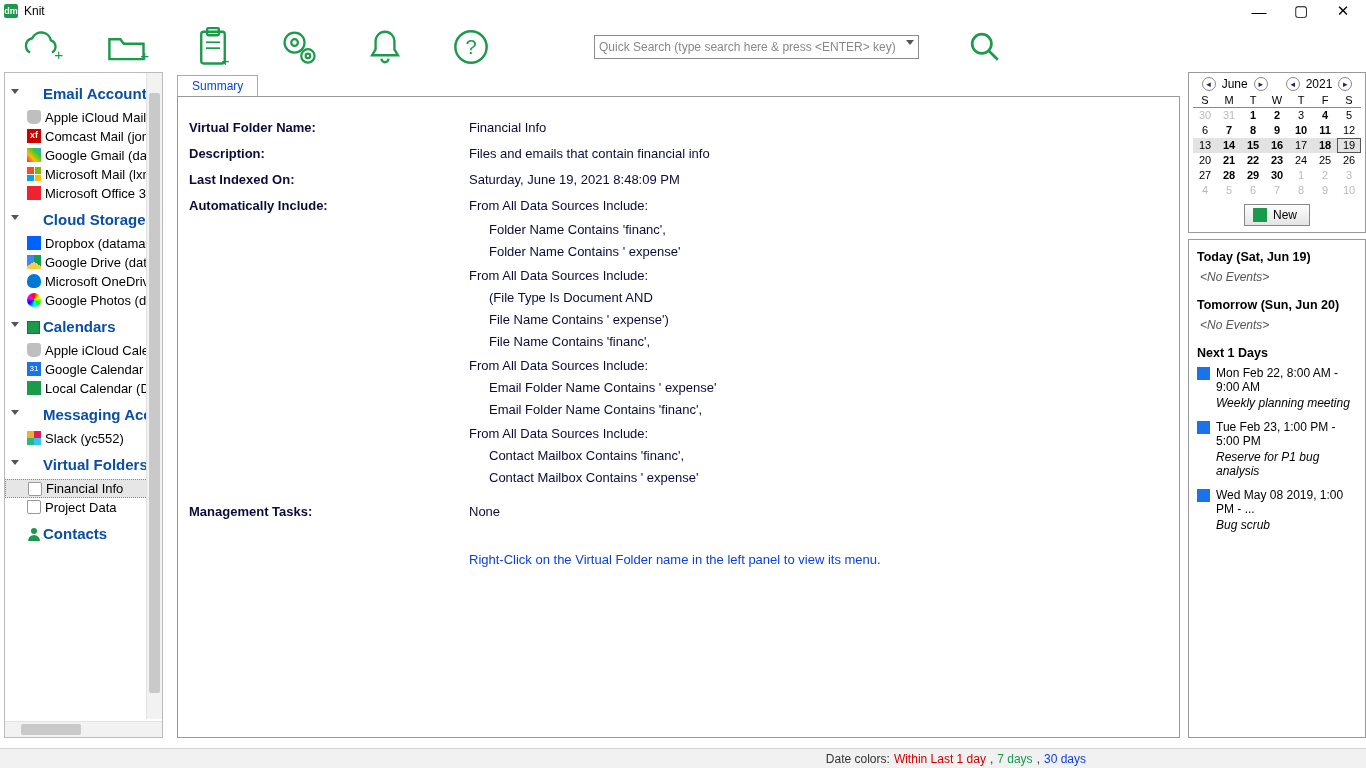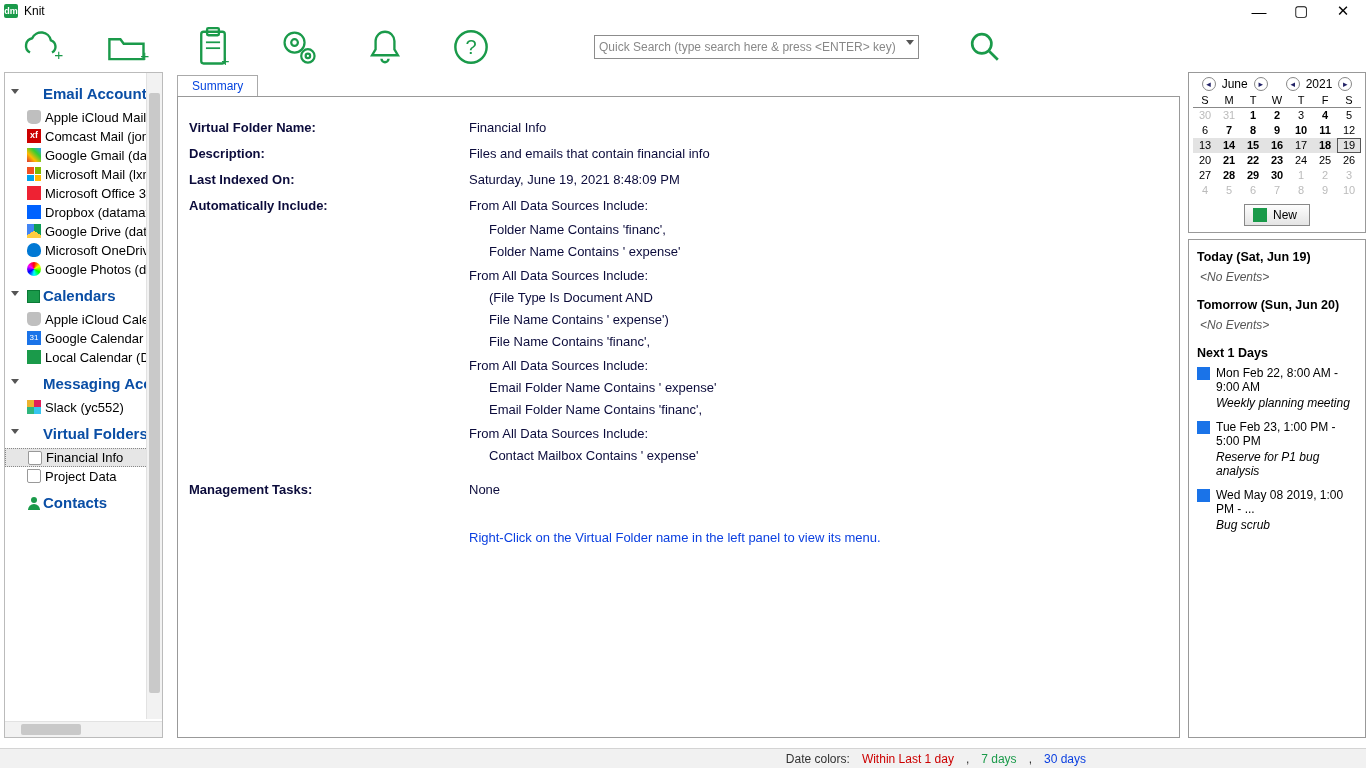--- a/index.html
+++ b/index.html
@@ -74,21 +74,21 @@
 .newbtn{ display:block; margin:6px auto 0 auto; padding:3px 12px 3px 28px; border:1px solid #888; background:linear-gradient(#fdfdfd,#e4e4e4); font-size:12px; position:relative; cursor:pointer;}
 .newbtn:before{content:""; position:absolute; left:8px; top:3px; width:14px;height:14px; background:#1a9a4a;}
 .agenda { border:1px solid #999; flex:1; padding:10px 8px; font-size:12px; overflow:hidden; position:relative;}
 .agenda h4{ font-size:12.5px; font-weight:bold; margin-bottom:6px;}
 .agenda .noev{ font-style:italic; color:#555; margin:0 0 14px 3px;}
 .agenda .evline{ display:flex; gap:6px; margin-bottom:2px;}
 .agenda .evic{ width:13px;height:13px; background:#1a73e8; flex-shrink:0; margin-top:1px;}
 .agenda .evd{ margin-left:19px; margin-bottom:10px;font-style:italic;}
 
 
-.footer { position:absolute; left:0; bottom:0; width:1366px; height:20px; background:#f1f1f1; border-top:1px solid #d4d4d4; font-size:12px; display:flex; align-items:center; justify-content:flex-end; padding-right:280px; gap:12px;}
+.footer { position:absolute; left:0; bottom:0; width:1366px; height:20px; background:#f1f1f1; border-top:1px solid #d4d4d4; font-size:12px; display:flex; align-items:center; justify-content:flex-end; padding-right:280px; gap:4px;}
 .footer .dc{color:#333;}
 .footer .r{color:#c00;}
 .footer .g{color:#1a9a4a;}
 .footer .b{color:#0a3fe0;}
 
 svg{display:block;}
 </style>
 </head>
 <body>
 
@@ -165,20 +165,21 @@
     <div class="item"><span class="ic xf">xf</span><span>Comcast Mail (jona</span></div>
     <div class="item"><span class="ic gm"></span><span>Google Gmail (data</span></div>
     <div class="item"><span class="ic ms">
           <span></span>
           <span></span>
           <span></span>
           <span></span>
         </span><span>Microsoft Mail (lxm</span></div>
     <div class="item"><span class="ic off"></span><span>Microsoft Office 36</span></div>
 
+    <div class="sec-head smallicon"><span class="chev"></span><span>Cloud Storage</span></div>
     <div class="item"><span class="ic db"></span><span>Dropbox (datamat</span></div>
     <div class="item"><span class="ic gd"></span><span>Google Drive (data</span></div>
     <div class="item"><span class="ic od"></span><span>Microsoft OneDriv</span></div>
     <div class="item"><span class="ic gp"></span><span>Google Photos (da</span></div>
 
     <div class="sec-head smallicon"><span class="chev"></span><span class="calico"></span><span>Calendars</span></div>
     <div class="item"><span class="ic apple"></span><span>Apple iCloud Caler</span></div>
     <div class="item"><span class="ic gc">31</span><span>Google Calendar (</span></div>
     <div class="item"><span class="ic lc"></span><span>Local Calendar (Da</span></div>
 
@@ -228,20 +229,21 @@
       <div class="sub">Folder Name Contains 'financ',</div>
       <div class="sub">Folder Name Contains ' expense'</div>
       <div class="sub mt6" style="padding-left:284px">From All Data Sources Include:</div>
       <div class="sub">(File Type Is Document AND</div>
       <div class="sub">File Name Contains ' expense')</div>
       <div class="sub">File Name Contains 'financ',</div>
       <div class="sub mt6" style="padding-left:284px">From All Data Sources Include:</div>
       <div class="sub">Email Folder Name Contains ' expense'</div>
       <div class="sub">Email Folder Name Contains 'financ',</div>
       <div class="sub mt6" style="padding-left:284px">From All Data Sources Include:</div>
+      <div class="sub">Contact Mailbox Contains 'financ',</div>
       <div class="sub">Contact Mailbox Contains ' expense'</div>
       <div class="row" style="margin-top:10px">
           <span class="lbl">Management Tasks:</span>
           <span class="val">None</span>
         </div>
       <div style="height:24px"></div>
       <div class="link">Right-Click on the Virtual Folder name in the left panel to view its menu.</div>
     </div>
   </div>
 

